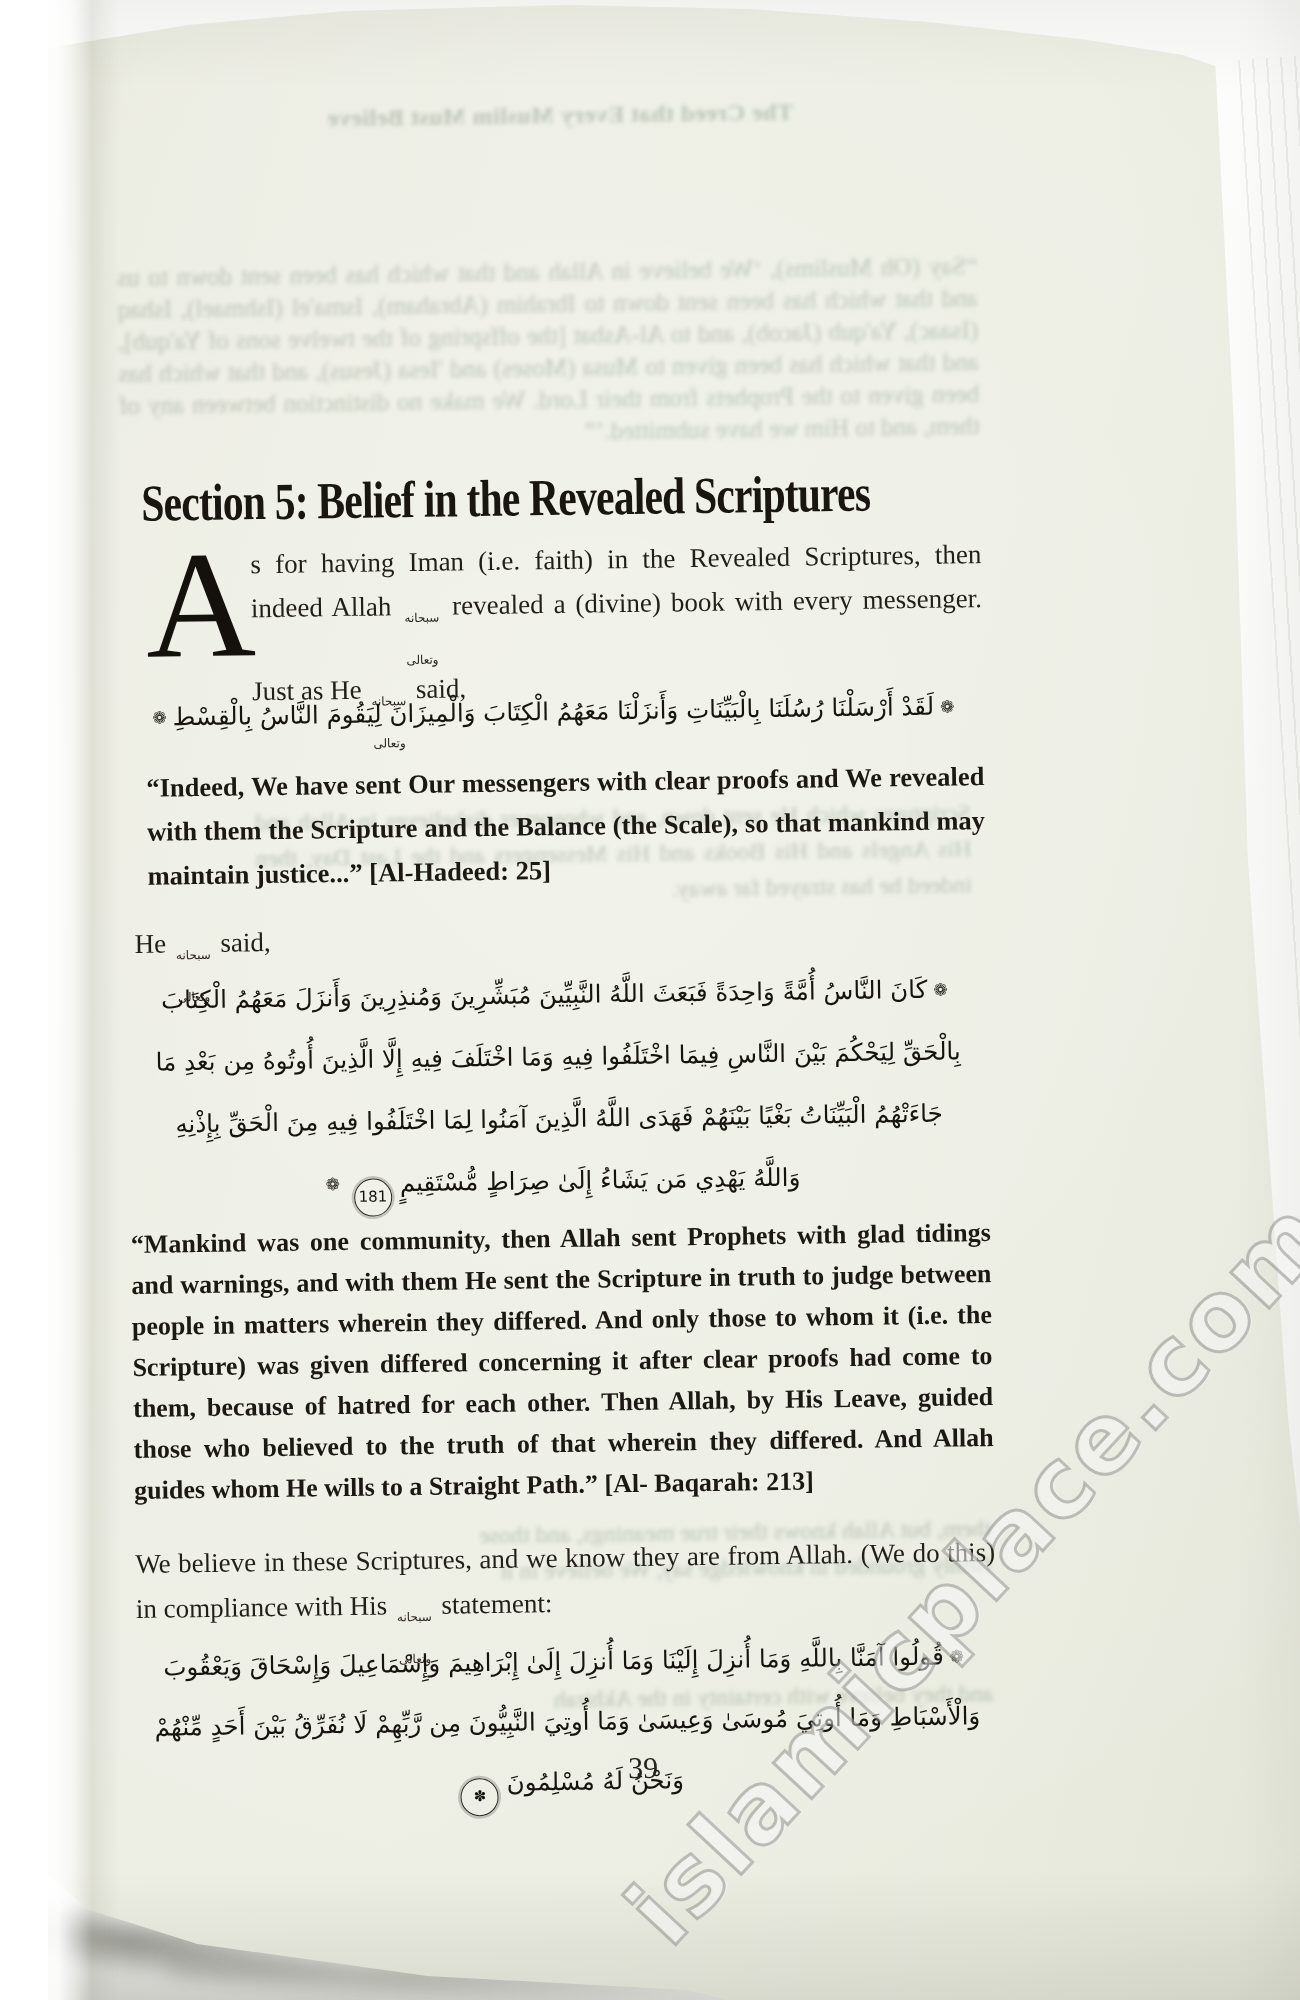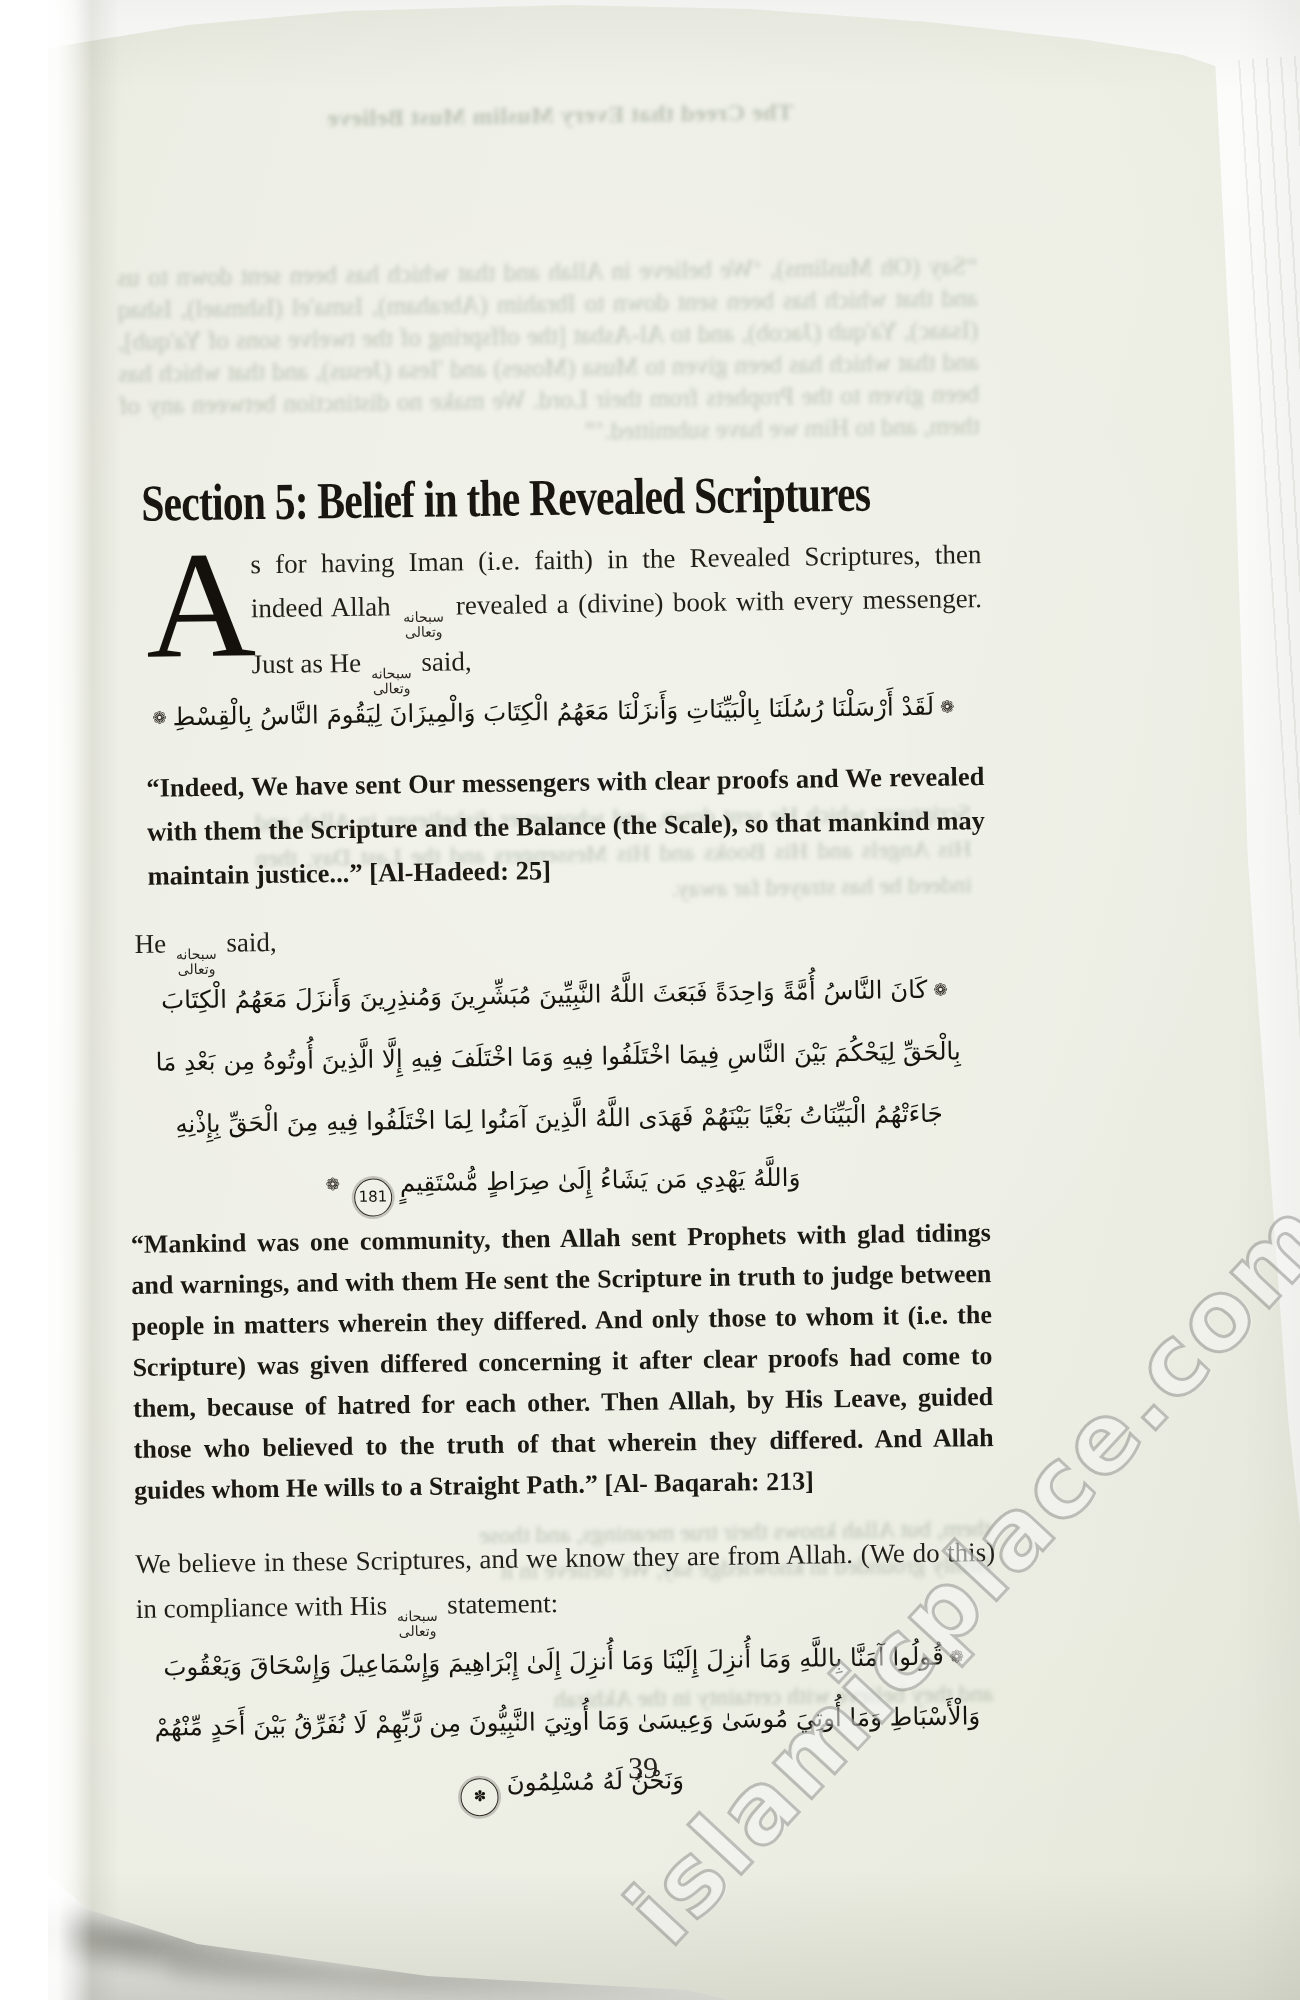--- a/index.html
+++ b/index.html
@@ -104,22 +104,22 @@
   .arabic3 { top:1632px; line-height:60px; }
   .orn { font-size:17px; vertical-align:2px; padding:0 6px; color:#2a261f; }
   .medallion {
     display:inline-flex; align-items:center; justify-content:center;
     width:38px; height:38px; border:1.6px solid #2a261f; border-radius:50%;
     box-shadow:0 0 0 2.5px rgba(42,38,31,.22);
     font-size:15px; line-height:1; vertical-align:-10px; margin:0 8px;
   }
   .hon {
     display:inline-flex; flex-direction:column; align-items:center;
-    font-family:"DejaVu Sans", sans-serif; font-size:14px; line-height:1.08;
-    font-weight:normal; vertical-align:-7px; margin:0 3px; color:#2a261f;
+    font-family:"DejaVu Sans", sans-serif; font-size:12px; line-height:1.08;
+    font-weight:normal; vertical-align:-7px; margin:0 3px; color:#2a261f;gap:29px;
   }
   .hon i { font-style:normal; }
   .pagenum { top:1752px; text-align:center; padding-left:150px; font-size:30px; color:#26221c; }
   .watermark {
     position:absolute; left:598px; top:1872px; white-space:nowrap;
     transform:rotate(-47deg); transform-origin:left center;
     font-family:"DejaVu Sans", sans-serif; font-size:96px; font-weight:bold;
     letter-spacing:3px;
     color:rgba(242,242,240,.28);
     -webkit-text-stroke:3px rgba(125,125,122,.45);

